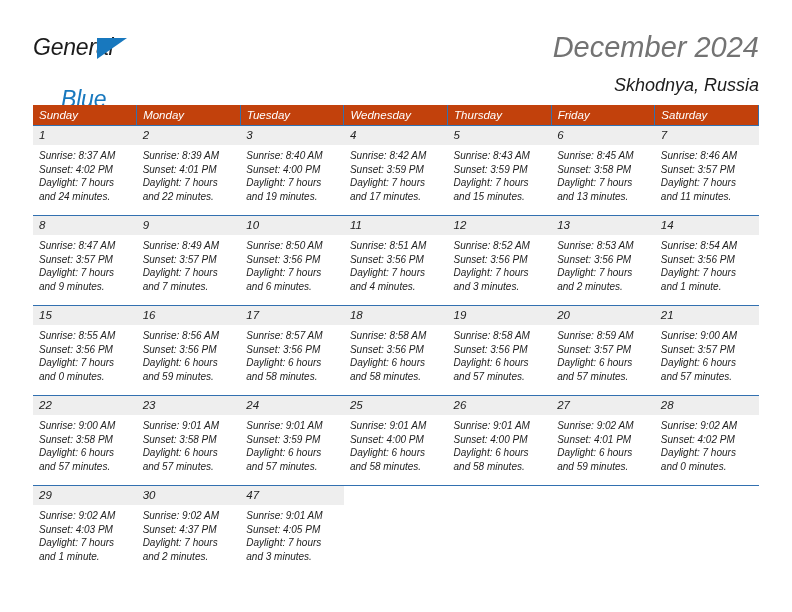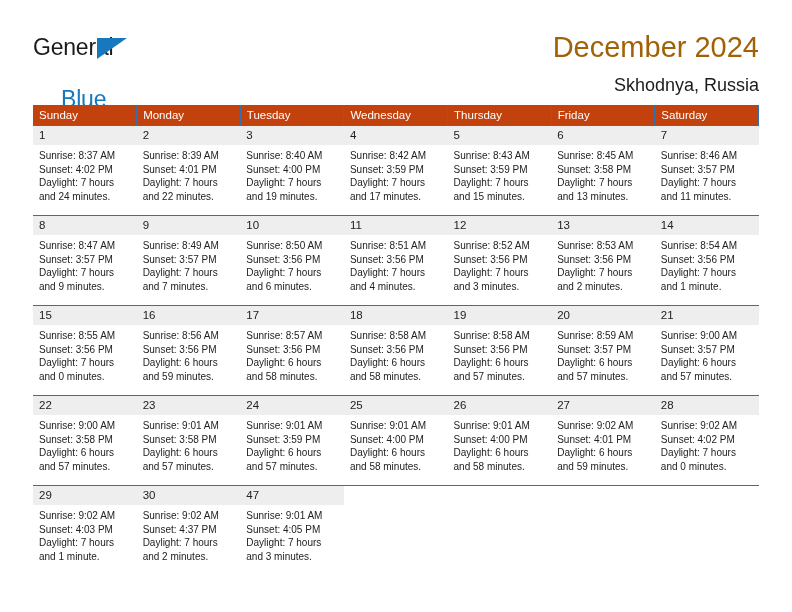--- a/index.html
+++ b/index.html
@@ -10,20 +10,21 @@
     background: #ffffff;
     font-family: "Liberation Sans", sans-serif;
     -webkit-font-smoothing: antialiased;
   }
   .page {
     position: relative;
     width: 792px;
     height: 612px;
     background: #ffffff;
     overflow: hidden;
+    font-style: italic;
   }
 
   
   .header {
     position: absolute;
     left: 33px;
     top: 30px;
     right: 33px;
     height: 62px;
   }
@@ -64,21 +65,21 @@
   }
 
   .title-block {
     position: absolute;
     right: 0px;
     top: 0px;
     text-align: right;
   }
   .month-title {
     font-size: 29px;
-    color: #a16207;
+    color: #737373;
     line-height: 34px;
     font-weight: normal;
     margin: 0;
     white-space: nowrap;
   }
   .location {
     font-size: 18px;
     color: #1b1b1b;
     line-height: 20px;
     margin-top: 11px;

